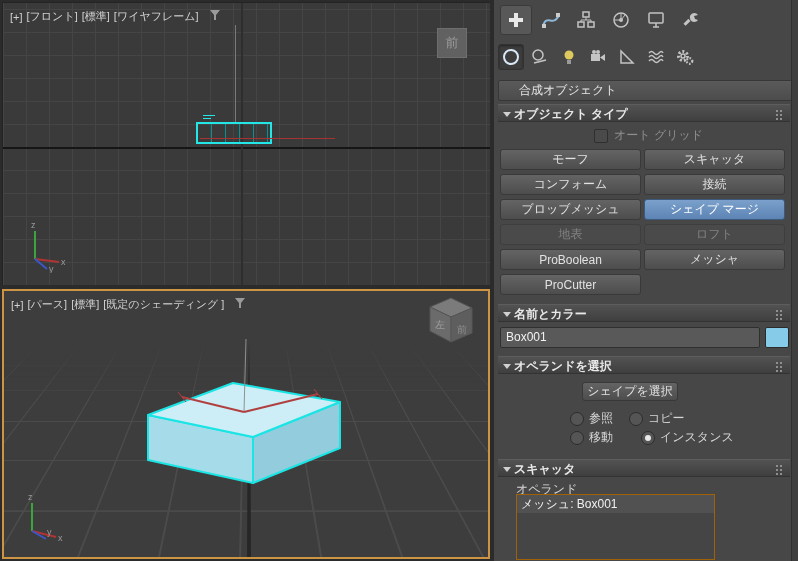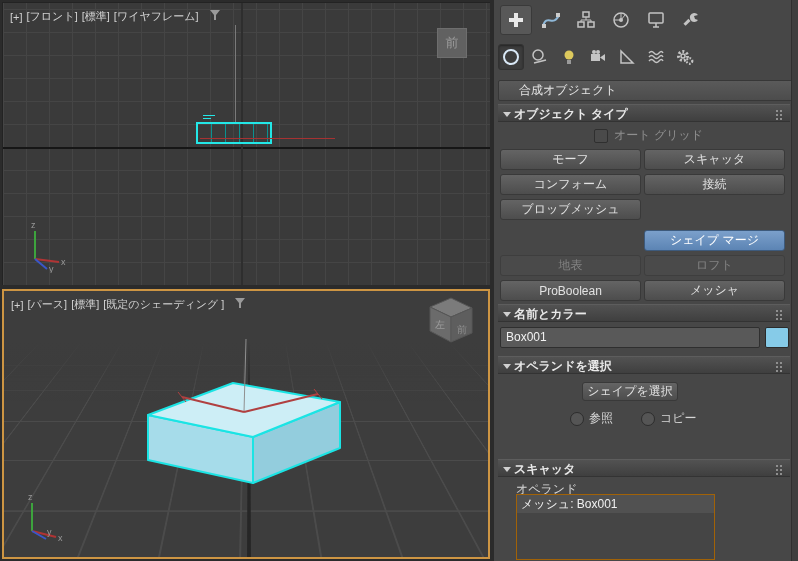--- a/index.html
+++ b/index.html
@@ -64,28 +64,28 @@
   .tri{position:absolute;left:5px;top:7px;width:0;height:0;
     border-left:4px solid transparent;border-right:4px solid transparent;border-top:5px solid #d0d0d0;}
   .grip{position:absolute;right:12px;top:5px;width:2px;height:2px;background:#8f8f8f;
     box-shadow:4px 0 #8f8f8f,0 4px #8f8f8f,4px 4px #8f8f8f,0 8px #8f8f8f,4px 8px #8f8f8f;}
   .r-objtype{top:104px;} .r-name{top:304px;} .r-pick{top:356px;} .r-params{top:459px;}
   .autogrid{position:absolute;left:100px;top:127px;display:flex;gap:6px;align-items:center;color:#8f8f8f;font-size:12px;}
   .checkbox{width:12px;height:12px;background:#4a4a4a;border:1px solid #2f2f2f;border-radius:2px;}
   .btngrid{position:absolute;left:6px;top:149px;display:grid;grid-template-columns:141px 141px;gap:4px 3px;}
   .btn{height:21px;border-radius:3px;background:linear-gradient(#646464,#4d4d4d);border:1px solid #393939;
     color:#e2e2e2;font-size:12px;display:flex;align-items:center;justify-content:center;box-sizing:border-box;cursor:default;}
-  .btn.active{background:linear-gradient(#7ba0cb,#5c84b4);border-color:#3d5a7c;color:#ffffff;margin-top:31px;}
+  .btn.active{background:linear-gradient(#7ba0cb,#5c84b4);border-color:#3d5a7c;color:#ffffff;}
   .btn.disabled{background:#4a4a4a;color:#828282;border-color:#3e3e3e;}
   .namerow{position:absolute;left:6px;top:327px;display:flex;gap:5px;}
   .nameinput{width:248px;height:19px;background:#595959;border:1px solid #2f2f2f;border-radius:2px;
     color:#f2f2f2;font-size:12px;line-height:19px;padding:0 5px;}
   .swatch{width:22px;height:19px;background:#86cbe8;border:1px solid #2b2b2b;border-radius:2px;}
   .pickbtn{position:absolute;left:88px;top:382px;width:96px;height:19px;}
-  .radio-row1{position:absolute;left:76px;top:410px;display:flex;gap:28px;}
+  .radio-row1{position:absolute;left:76px;top:410px;display:flex;gap:16px;}
   .radio-row2{position:absolute;left:76px;top:429px;display:flex;gap:28px;}
   .radio{display:flex;align-items:center;gap:5px;color:#d6d6d6;font-size:12px;}
   .rdot{width:12px;height:12px;border-radius:50%;background:#555;border:1px solid #2c2c2c;position:relative;}
   .radio.checked .rdot::after{content:"";position:absolute;left:3px;top:3px;width:6px;height:6px;border-radius:50%;background:#e9e9e9;}
   .grouplabel{position:absolute;left:22px;top:481px;color:#d8d8d8;font-size:12px;}
   .listbox{position:absolute;left:22px;top:494px;width:197px;height:64px;border:1px solid #a16207;background:#454545;overflow:hidden;}
   .listitem{color:#f0f0f0;font-size:12px;line-height:16px;padding:1px 4px;background:#515151;}
   svg text{font-family:"Liberation Sans",sans-serif;}
 </style>
 </head>
@@ -278,20 +278,21 @@
       <div class="btn">モーフ</div>
       <div class="btn">スキャッタ</div>
       <div class="btn">コンフォーム</div>
       <div class="btn">接続</div>
       <div class="btn">ブロッブメッシュ</div>
       <div class="btn active">シェイプ マージ</div>
       <div class="btn disabled">地表</div>
       <div class="btn disabled">ロフト</div>
       <div class="btn">ProBoolean</div>
       <div class="btn">メッシャ</div>
+      <div class="btn">ProCutter</div>
     </div>
 
     <div class="rollout r-name">
       <span class="tri"></span>
       <span>名前とカラー</span>
       <span class="grip"></span>
     </div>
     <div class="namerow">
       <div class="nameinput">Box001</div>
       <div class="swatch"></div>
@@ -306,20 +307,30 @@
     <div class="radio-row1">
       <div class="radio">
         <span class="rdot"></span>
         <span>参照</span>
       </div>
       <div class="radio">
         <span class="rdot"></span>
         <span>コピー</span>
       </div>
     </div>
+    <div class="radio-row2">
+      <div class="radio">
+        <span class="rdot"></span>
+        <span>移動</span>
+      </div>
+      <div class="radio checked">
+        <span class="rdot"></span>
+        <span>インスタンス</span>
+      </div>
+    </div>
 
     <div class="rollout r-params">
       <span class="tri"></span>
       <span>スキャッタ</span>
       <span class="grip"></span>
     </div>
     <div class="grouplabel">オペランド</div>
     <div class="listbox">
       <div class="listitem">メッシュ: Box001</div>
     </div>

